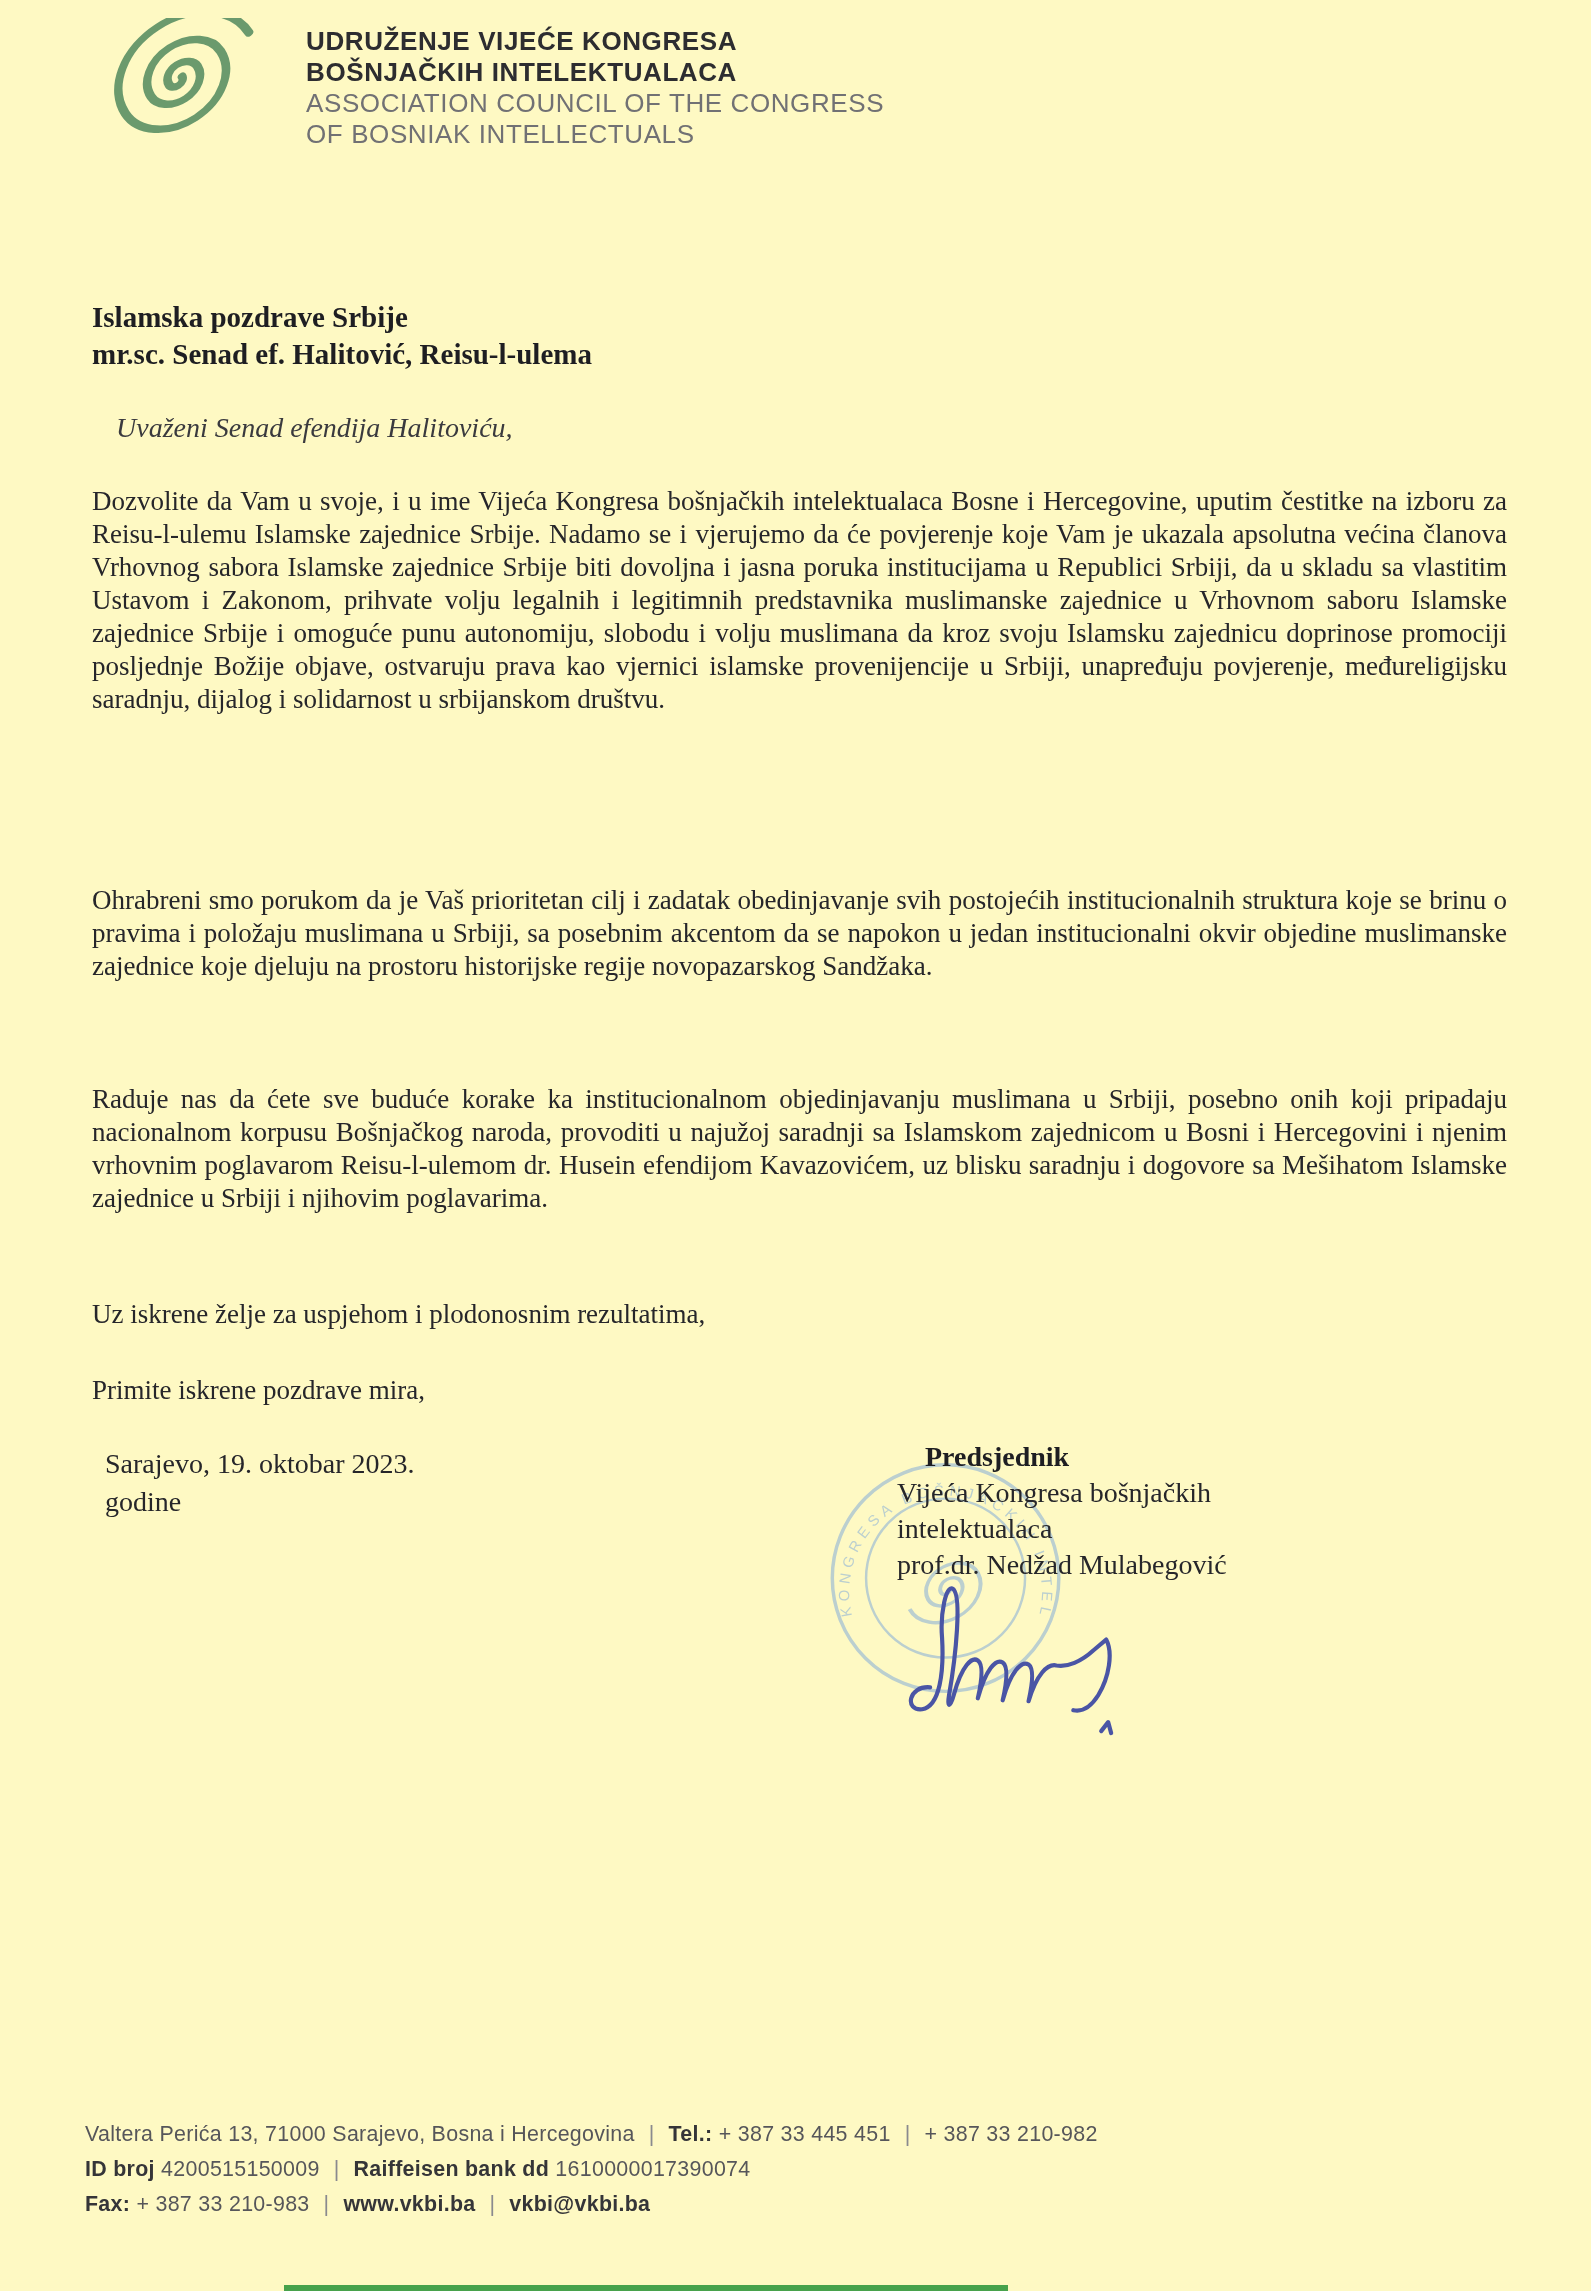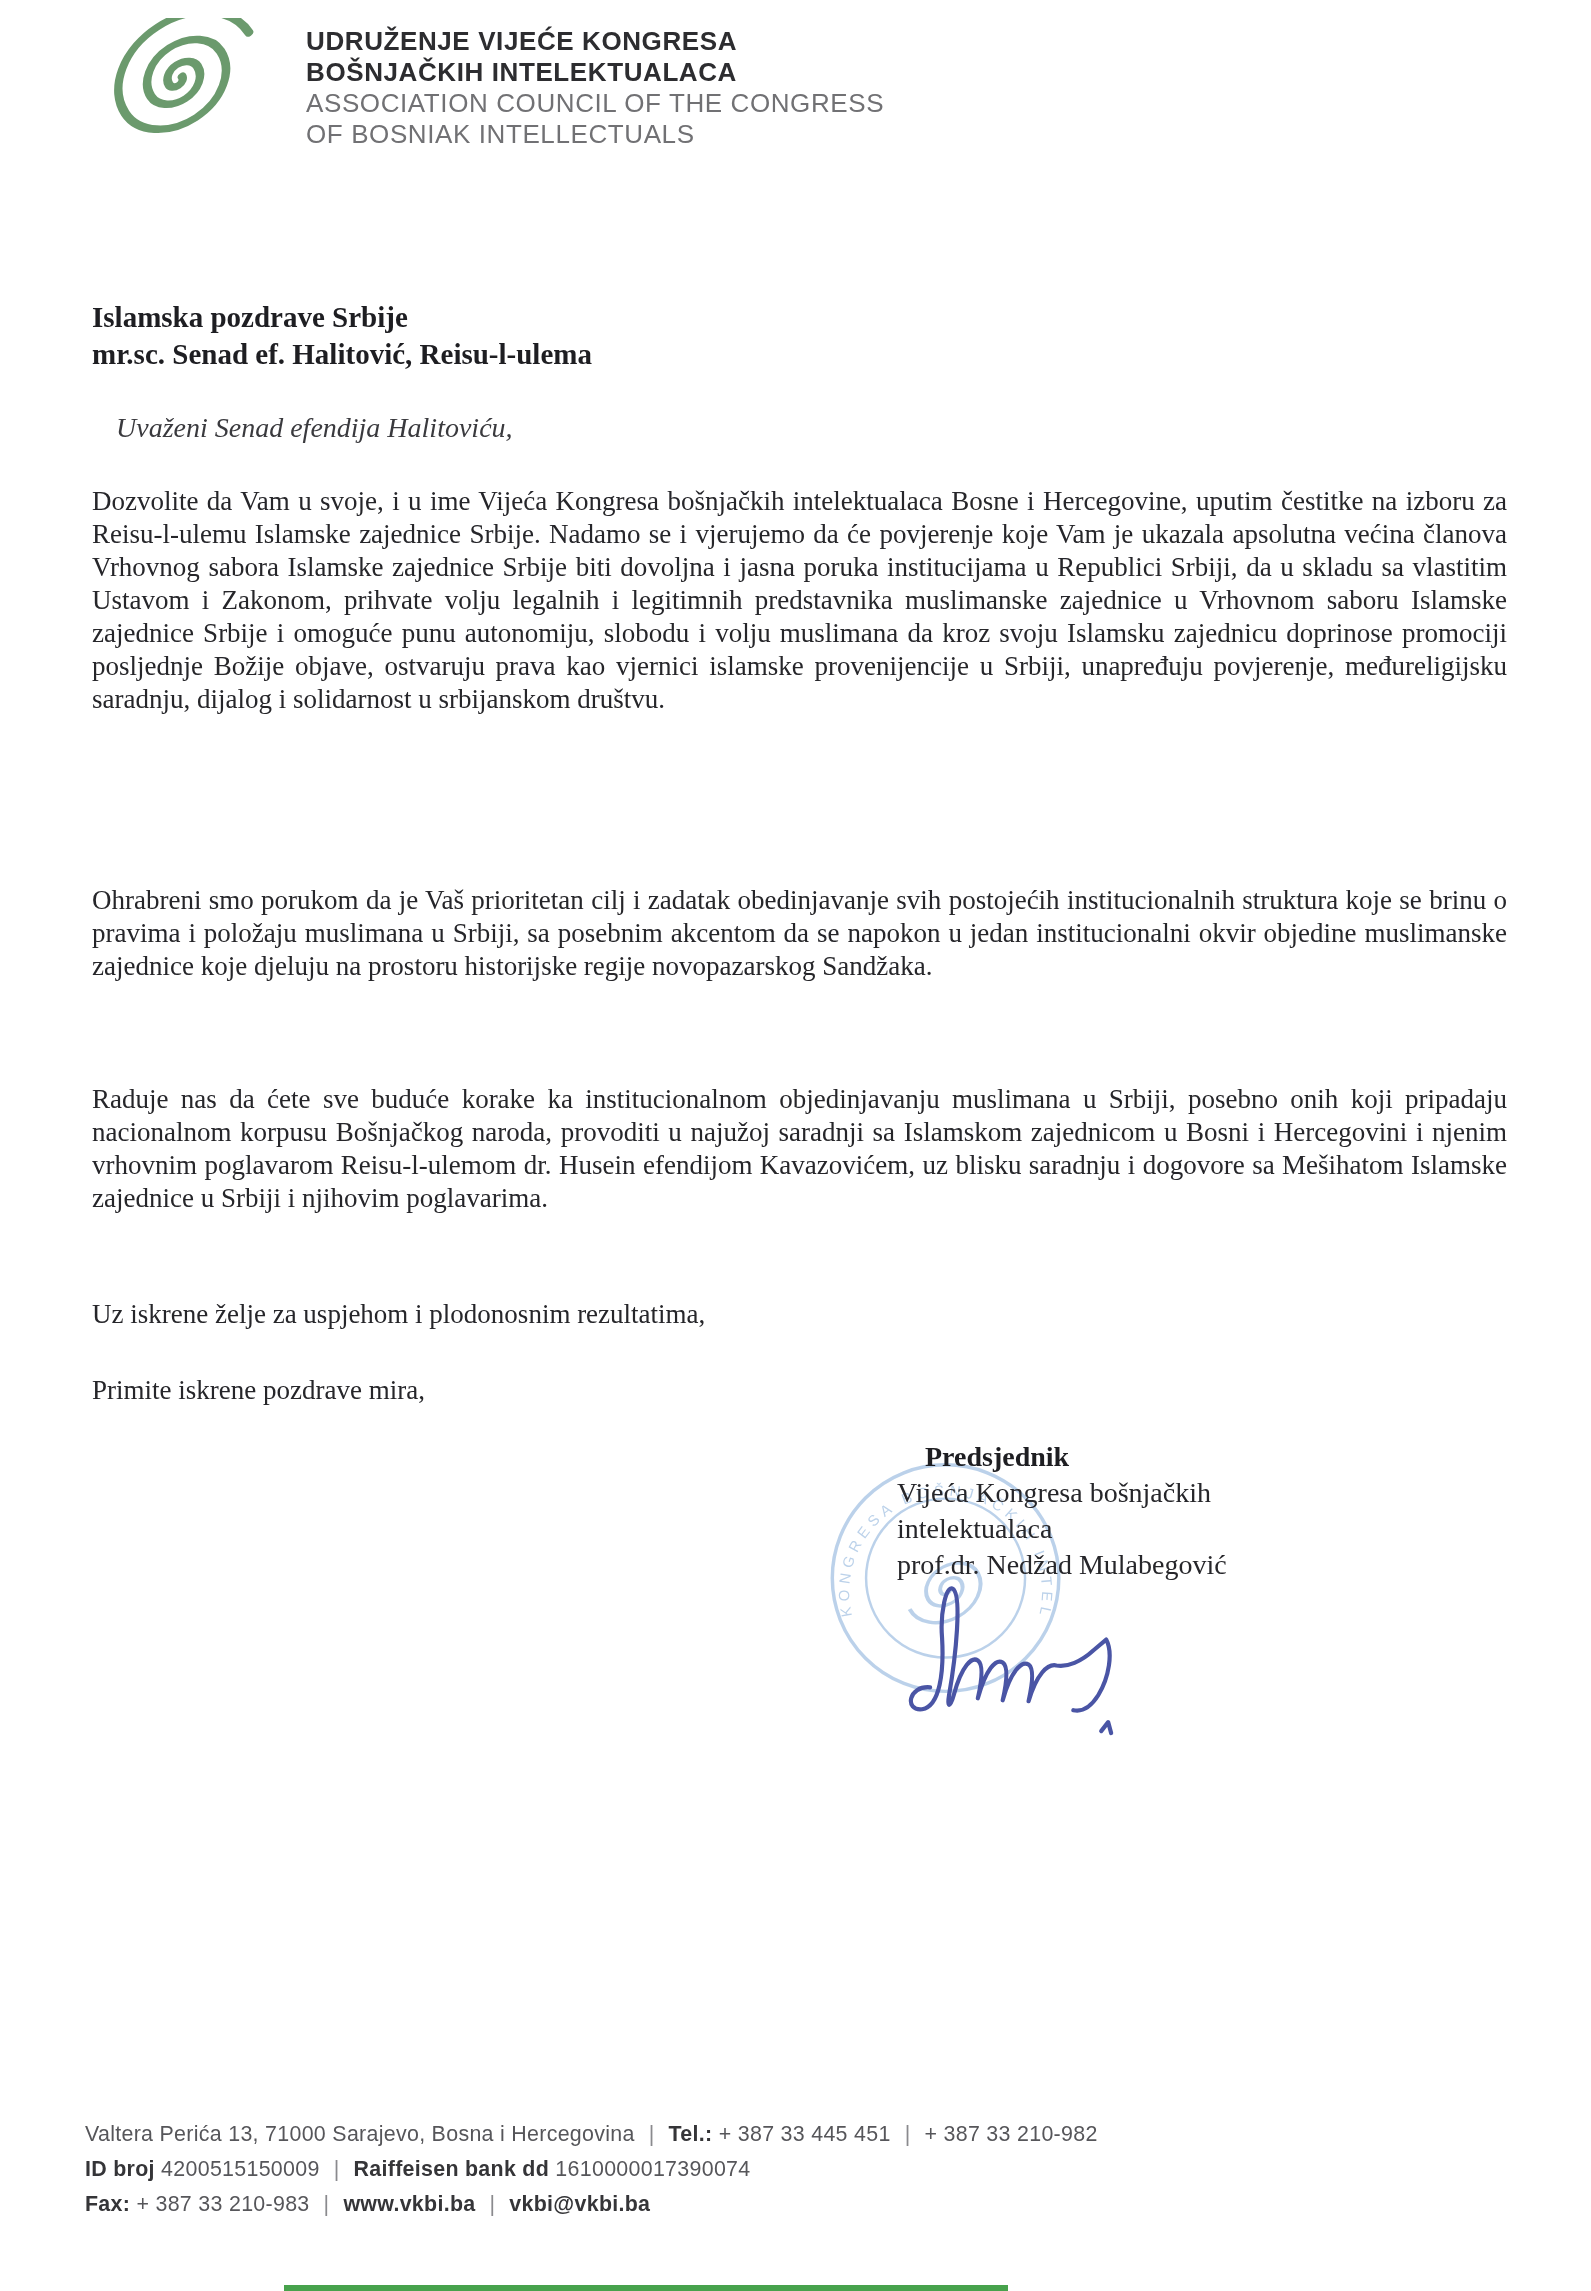--- a/index.html
+++ b/index.html
@@ -1,19 +1,19 @@
 <!DOCTYPE html>
 <html><head>
 <meta charset="utf-8">
 <style>
   html,body{margin:0;padding:0;background:#9a9a9a;}
   #page{
     position:relative;
     width:1591px;height:2291px;
-    background:#ffffff;
+    background:#fef9c3;
     font-family:"Liberation Serif","DejaVu Serif",serif;
     color:#26262a;
     overflow:hidden;
   }
   
   .letterhead{position:absolute;left:70px;top:18px;display:flex;}
   .logo-wrap{width:214px;height:129px;position:relative;}
   .org-names{margin-left:22px;padding-top:8px;font-family:"Liberation Sans","DejaVu Sans",sans-serif;line-height:31px;}
   .org-bold{font-size:26px;font-weight:700;letter-spacing:0.6px;color:#2d2d30;}
   .org-gray{font-size:26px;font-weight:400;letter-spacing:0.6px;color:#717174;}
@@ -71,20 +71,24 @@
 
   <div class="salutation">Uvaženi Senad efendija Halitoviću,</div>
 
   <div class="para" id="para1">Dozvolite da Vam u svoje, i u ime Vijeća Kongresa bošnjačkih intelektualaca Bosne i Hercegovine, uputim čestitke na izboru za Reisu-l-ulemu Islamske zajednice Srbije. Nadamo se i vjerujemo da će povjerenje koje Vam je ukazala apsolutna većina članova Vrhovnog sabora Islamske zajednice Srbije biti dovoljna i jasna poruka institucijama u Republici Srbiji, da u skladu sa vlastitim Ustavom i Zakonom, prihvate volju legalnih i legitimnih predstavnika muslimanske zajednice u Vrhovnom saboru Islamske zajednice Srbije i omoguće punu autonomiju, slobodu i volju muslimana da kroz svoju Islamsku zajednicu doprinose promociji posljednje Božije objave, ostvaruju prava kao vjernici islamske provenijencije u Srbiji, unapređuju povjerenje, međureligijsku saradnju, dijalog i solidarnost u srbijanskom društvu.</div>
   <div class="para" id="para2">Ohrabreni smo porukom da je Vaš prioritetan cilj i zadatak obedinjavanje svih postojećih institucionalnih struktura koje se brinu o pravima i položaju muslimana u Srbiji, sa posebnim akcentom da se napokon u jedan institucionalni okvir objedine muslimanske zajednice koje djeluju na prostoru historijske regije novopazarskog Sandžaka.</div>
   <div class="para" id="para3">Raduje nas da ćete sve buduće korake ka institucionalnom objedinjavanju muslimana u Srbiji, posebno onih koji pripadaju nacionalnom korpusu Bošnjačkog naroda, provoditi u najužoj saradnji sa Islamskom zajednicom u Bosni i Hercegovini i njenim vrhovnim poglavarom Reisu-l-ulemom dr. Husein efendijom Kavazovićem, uz blisku saradnju i dogovore sa Mešihatom Islamske zajednice u Srbiji i njihovim poglavarima.</div>
 
   <div class="closing" id="closing1">Uz iskrene želje za uspjehom i plodonosnim rezultatima,</div>
   <div class="closing" id="closing2">Primite iskrene pozdrave mira,</div>
 
+  <div class="date-block">
+    <div>Sarajevo, 19. oktobar 2023.</div>
+    <div>godine</div>
+  </div>
 
   <div class="stamp">
     <svg width="264" height="308" viewBox="0 0 265 310" aria-hidden="true">
       <g fill="none" stroke="#85add9">
         <circle cx="122" cy="138" r="114" stroke-width="3.5"></circle>
         <circle cx="122" cy="138" r="80" stroke-width="2.5"></circle>
         <g transform="translate(122,150) rotate(-28) scale(1.05,0.8)" stroke-width="4">
           <path d="M5 0 A5 5 0 1 1 -5 0 A11 11 0 1 1 17 0 A18 18 0 1 1 -19 0 A27 27 0 1 1 35 0 A37 37 0 1 1 -39 0"></path>
         </g>
       </g>

